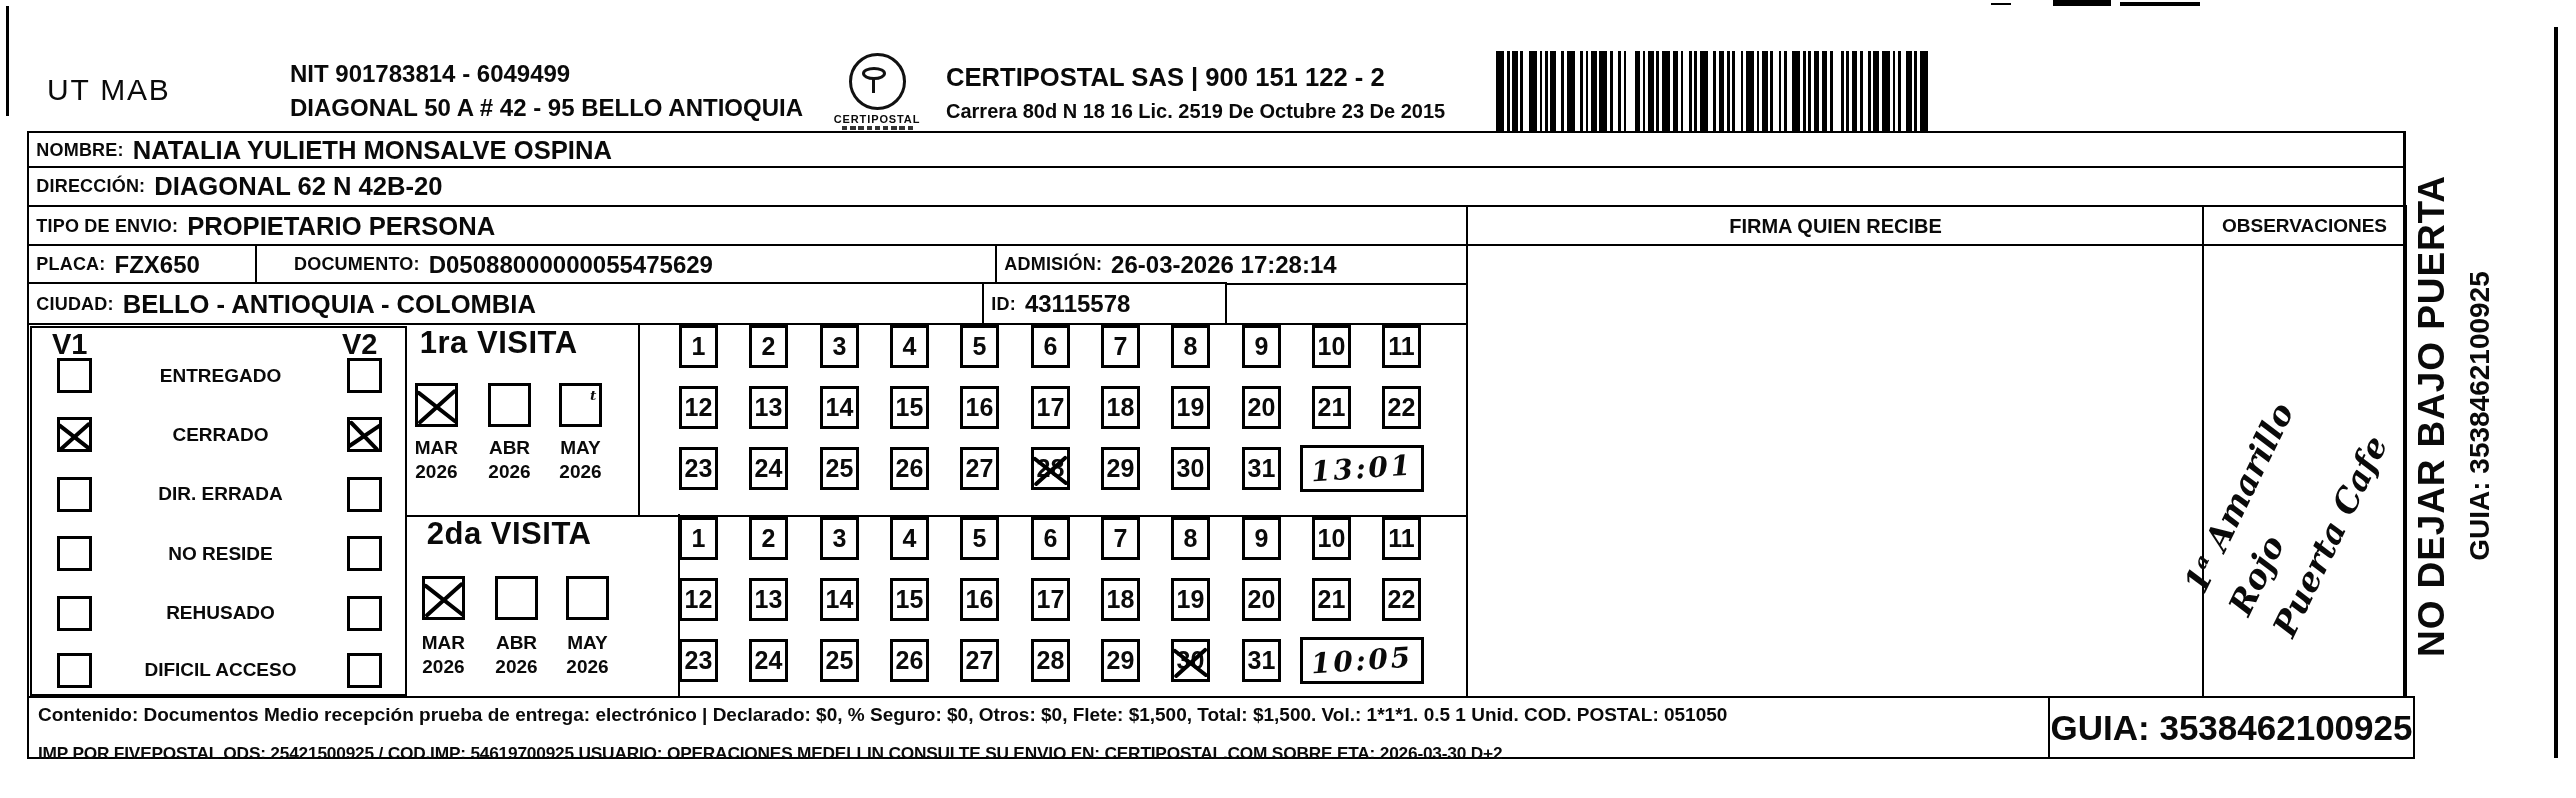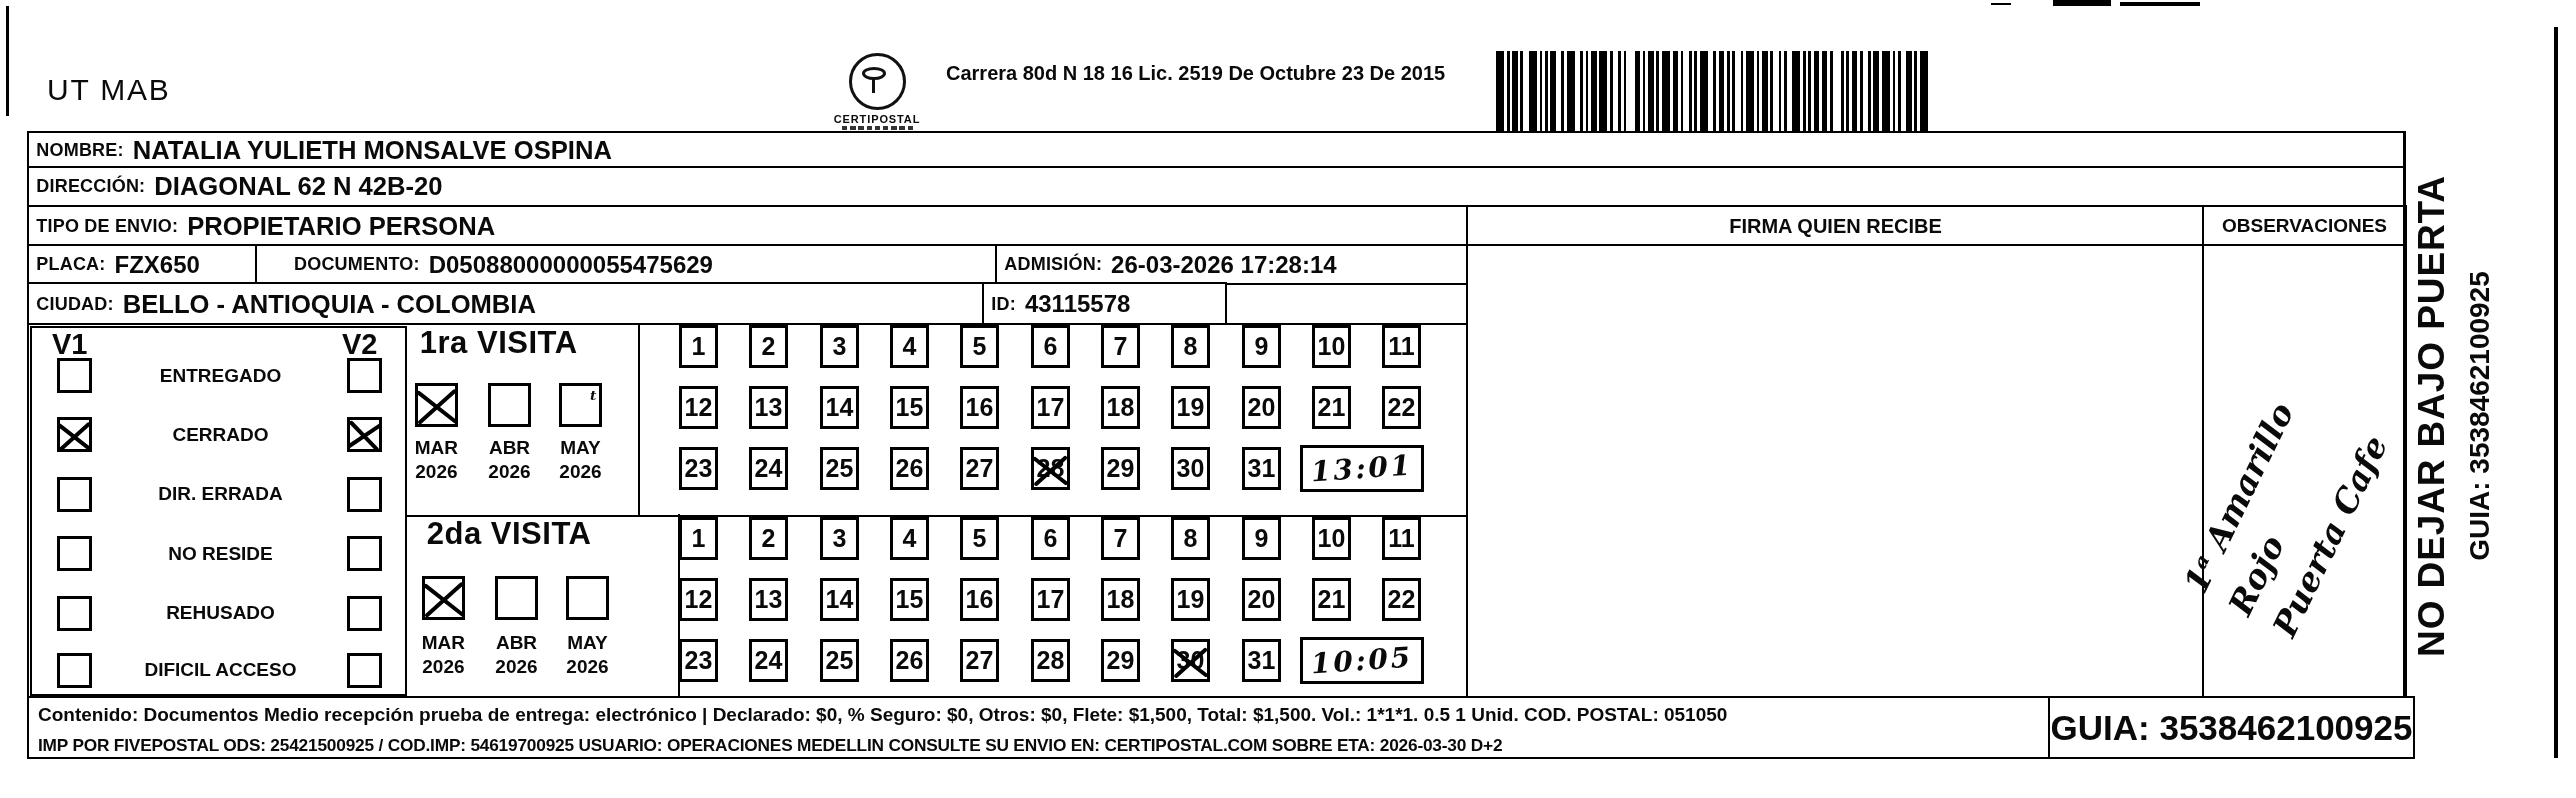--- a/index.html
+++ b/index.html
@@ -34,32 +34,35 @@
             font-size:33px;line-height:1.5;white-space:nowrap;font-weight:700;}
 </style>
 </head>
 <body>
 
 <div id="page">
 
   <div class="abs" style="left:47px;top:73px;font-size:30px;font-weight:500;letter-spacing:1.8px;">UT MAB</div>
 
   <div class="abs" style="left:290px;top:57px;font-size:24px;font-weight:600;line-height:1.4;">
+    <div>NIT 901783814 - 6049499</div>
+    <div>DIAGONAL 50 A # 42 - 95  BELLO  ANTIOQUIA</div>
   </div>
 
   <div class="abs" style="left:822px;top:53px;width:110px;text-align:center;">
     <div style="margin:0 auto;width:51px;height:51px;border:3.7px solid #111;border-radius:50%;position:relative;">
       <div style="position:absolute;left:10px;top:11px;width:24px;height:12.8px;border:3.2px solid #111;border-radius:50%;box-sizing:border-box;"></div>
       <div style="position:absolute;left:20px;top:22px;width:3.7px;height:14.6px;background:#111;"></div>
     </div>
     <div style="font-size:11px;font-weight:700;letter-spacing:0.9px;margin-top:2.7px;">CERTIPOSTAL</div>
     <div style="margin:1.8px auto 0;width:71px;height:3.7px;background:repeating-linear-gradient(90deg,#333 0 5.5px,#fff 5.5px 8.2px);"></div>
   </div>
 
   <div class="abs" style="left:946px;top:58px;line-height:1.5;">
+    <div style="font-size:25.6px;font-weight:600;">CERTIPOSTAL SAS | 900 151 122 - 2</div>
     <div style="font-size:20px;font-weight:600;">Carrera 80d N 18 16  Lic. 2519 De Octubre 23 De 2015</div>
   </div>
 
   <div id="barcode" class="abs" style="left:1496px;top:51px;width:617px;height:84px;display:flex;overflow:hidden;">
       <div class="bar" style="width: 8.2px;"></div>
       <div class="gap" style="width: 2.7px;"></div>
       <div class="bar" style="width: 2.7px;"></div>
       <div class="gap" style="width: 2.7px;"></div>
       <div class="bar" style="width: 5.5px;"></div>
       <div class="gap" style="width: 2.7px;"></div>
@@ -370,21 +373,21 @@
       </div>
     </div>
 
   <div class="artifact" style="left:2403px;top:131px;width:2.7px;height:568px;"></div>
   <div class="rot" style="left:2411px;top:699px;width:566px;font-size:37px;font-weight:700;letter-spacing:0.9px;">NO DEJAR BAJO PUERTA</div>
   <div class="rot" style="left:2464px;top:699px;width:566px;font-size:28px;font-weight:600;">GUIA: 3538462100925</div>
   <div class="artifact" style="left:2554px;top:27px;width:3.7px;height:731px;"></div>
 
   <div class="cell" style="left:27px;top:696px;width:2024px;height:63px;padding:6.4px 9px;">
     <div style="font-size:19px;font-weight:700;white-space:nowrap;">Contenido: Documentos Medio recepción prueba de entrega: electrónico | Declarado: $0, % Seguro: $0, Otros: $0, Flete: $1,500, Total: $1,500. Vol.: 1*1*1. 0.5  1 Unid. COD. POSTAL: 051050</div>
-    <div style="font-size:17.3px;font-weight:700;white-space:nowrap;margin-top:9px;letter-spacing:-0.2px;">IMP POR FIVEPOSTAL ODS: 25421500925 / COD.IMP: 54619700925 USUARIO: OPERACIONES MEDELLIN CONSULTE SU ENVIO EN: CERTIPOSTAL.COM SOBRE ETA: 2026-03-30 D+2</div>
+    <div style="font-size:17.3px;font-weight:700;white-space:nowrap;margin-top:17px;letter-spacing:-0.2px;">IMP POR FIVEPOSTAL ODS: 25421500925 / COD.IMP: 54619700925 USUARIO: OPERACIONES MEDELLIN CONSULTE SU ENVIO EN: CERTIPOSTAL.COM SOBRE ETA: 2026-03-30 D+2</div>
   </div>
   <div class="cell hdr-center" style="left:2048px;top:696px;width:367px;height:63px;font-size:35px;font-weight:600;">GUIA: 3538462100925</div>
 
   <div class="artifact" style="left:5.5px;top:5.5px;width:3.7px;height:110px;"></div>
   <div class="artifact" style="left:2053px;top:0;width:58px;height:5.5px;"></div>
   <div class="artifact" style="left:2120px;top:1.8px;width:80px;height:4.6px;"></div>
   <div class="artifact" style="left:1991px;top:2.7px;width:20px;height:2.7px;"></div>
 
 </div>
 

